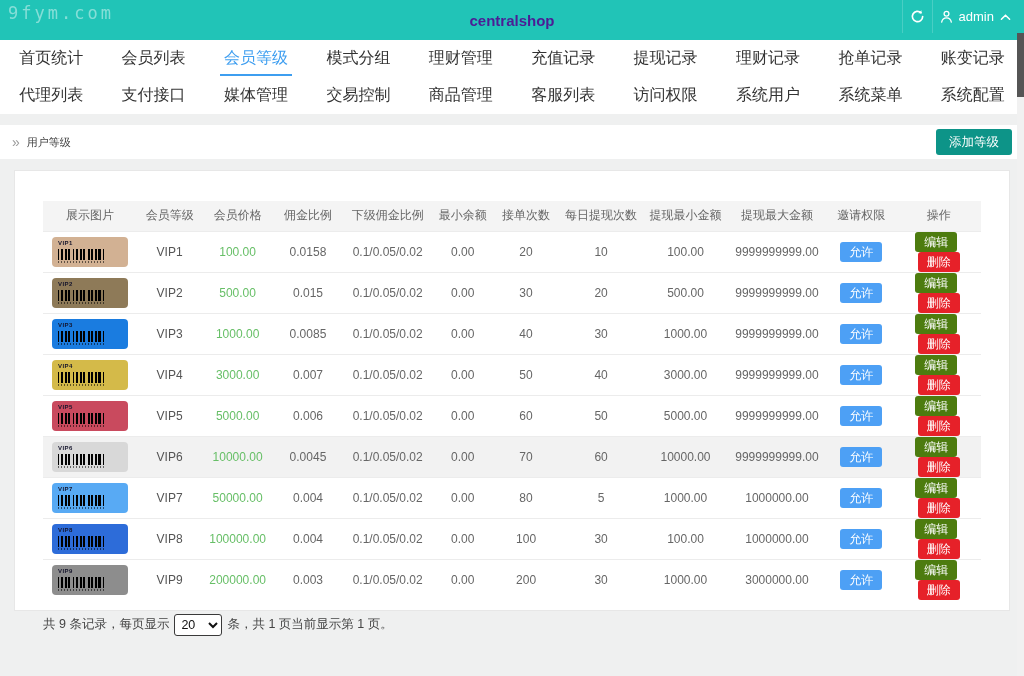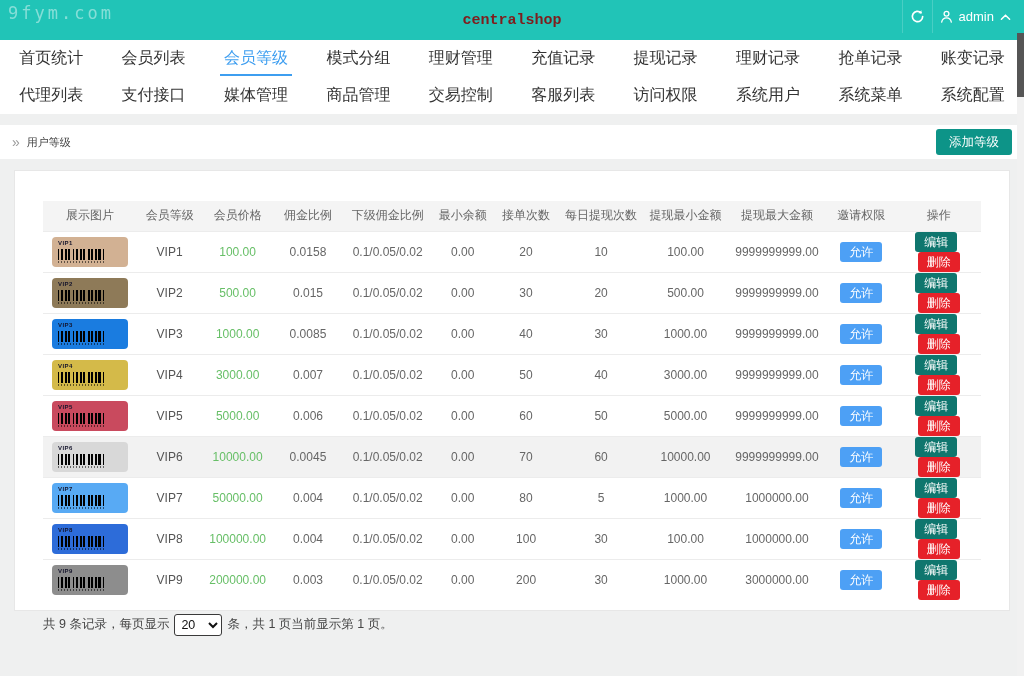--- a/index.html
+++ b/index.html
@@ -3,21 +3,21 @@
 <meta charset="utf-8">
 <style>
   * { margin:0; padding:0; box-sizing:border-box; }
   html,body { width:1024px; height:676px; overflow:hidden; }
   body { font-family:"Liberation Sans","DejaVu Sans",sans-serif; background:#eff0f0; color:#333; }
 
   
   .topbar { position:relative; height:40px; background:#21c4b7; display:flex; align-items:center; }
   .watermark { position:absolute; left:8px; top:3px; font-family:"DejaVu Sans Mono",monospace;
                font-size:17px; letter-spacing:3px; color:rgba(255,255,255,0.45); }
-  .brand { position:absolute; left:0; right:0; text-align:center; color:#7f1d1d; font-size:15px; font-weight:bold;font-family:Liberation Mono, monospace; }
+  .brand { position:absolute; left:0; right:0; text-align:center; color:#4c1d95; font-size:15px; font-weight:bold; }
   .topbar-right { position:absolute; right:6px; top:0; height:33px; display:flex; align-items:center; }
   .top-btn { height:33px; display:flex; align-items:center; padding:0 7px; color:#fff; cursor:pointer;
              border-left:1px solid rgba(255,255,255,0.18); }
   .user-btn { gap:6px; font-size:13px; }
   .icon-svg { display:block; }
 
   
   .scrollbar { position:absolute; right:0; top:33px; width:7px; height:643px; background:#f1f1f1; z-index:50; }
   .scrollbar .thumb { width:7px; height:64px; background:#555; }
 
@@ -52,21 +52,21 @@
   .vipcard .vlabel { position:absolute; top:3px; left:6px; font-size:6px; font-weight:bold; color:#14142b;
                      letter-spacing:0.5px; line-height:6px; }
   .vipcard .vbars { position:absolute; top:12px; left:6px; width:46px; height:11px;
                     background:repeating-linear-gradient(90deg,#000 0 1.5px,transparent 1.5px 3px,#000 3px 5px,transparent 5px 7.5px); }
   .vipcard .vnum { position:absolute; top:24px; left:6px; width:46px; height:2px;
                    background:repeating-linear-gradient(90deg,rgba(0,0,0,0.55) 0 1px,transparent 1px 3px); }
 
   .pill { display:inline-block; border:none; border-radius:3px; color:#fff; font-size:12px;
           padding:3px 9px; cursor:pointer; line-height:14px; }
   .pill-invite { background:#4da0f5; }
-  .pill-edit { background:#0f766e; margin-right:5px; }
+  .pill-edit { background:#4d7c0f; margin-right:5px; }
   .pill-del { background:#e62129; }
 
   
   .pager { margin-top:14px; font-size:12.5px; color:#444; display:flex; align-items:center; gap:5px; }
   .pager select { font-size:12.5px; border:1px solid #3a3a3a; border-radius:3px; height:22px; width:48px;
                   padding:0 2px; background:#fff; color:#111; font-family:inherit; }
 </style>
 </head>
 <body>
 
@@ -107,22 +107,22 @@
       <div class="nav-item">充值记录</div>
       <div class="nav-item">提现记录</div>
       <div class="nav-item">理财记录</div>
       <div class="nav-item">抢单记录</div>
       <div class="nav-item">账变记录</div>
     </div>
   <div class="nav-row" id="nav-row2">
       <div class="nav-item">代理列表</div>
       <div class="nav-item">支付接口</div>
       <div class="nav-item">媒体管理</div>
+      <div class="nav-item">交易控制</div>
       <div class="nav-item">商品管理</div>
-      <div class="nav-item">交易控制</div>
       <div class="nav-item">客服列表</div>
       <div class="nav-item">访问权限</div>
       <div class="nav-item">系统用户</div>
       <div class="nav-item">系统菜单</div>
       <div class="nav-item">系统配置</div>
     </div>
 </div>
 
 <div class="strip"></div>
 

